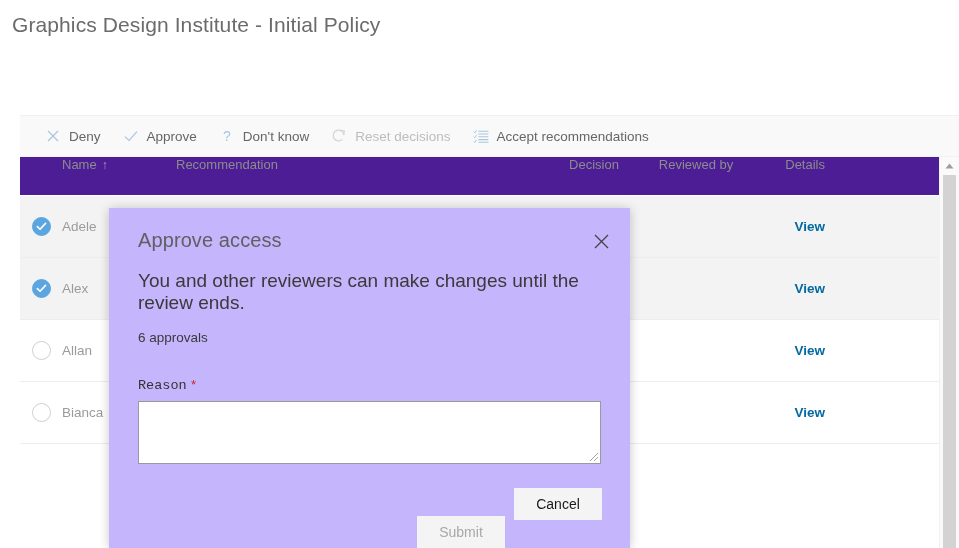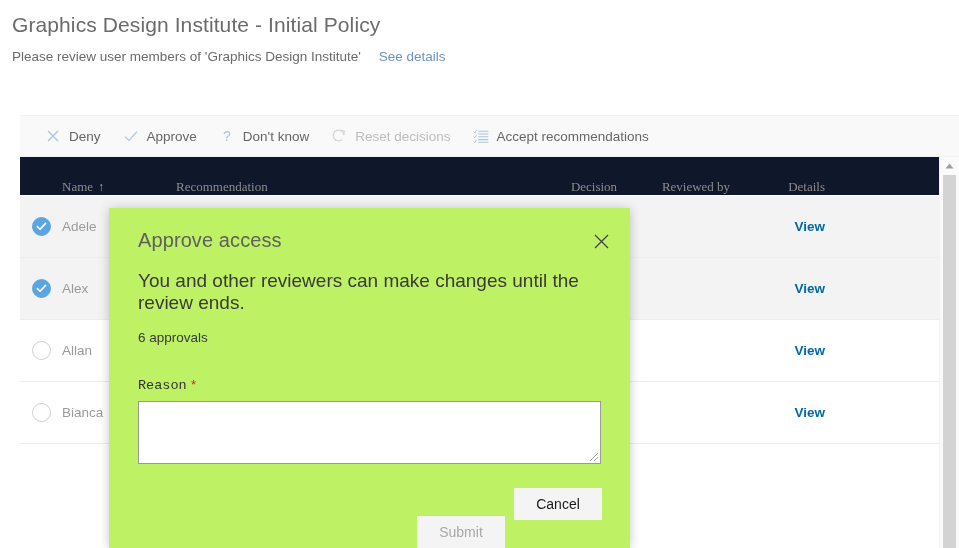--- a/index.html
+++ b/index.html
@@ -99,27 +99,26 @@
     position: absolute;
     left: 0;
     top: 41px;
     right: 19px;
     bottom: 0;
     background: #ffffff;
     overflow: hidden;
   }
   .table-head {
     display: flex;
-    align-items: flex-end;
+    align-items: flex-start;
     height: 38px;
-    background: #0f172a;
+    background: #4c1d95;
     font-size: 13px;
     color: #8c8c8c;
     border-bottom: 1px solid #ffffff;
-    font-family: Liberation Serif, serif;
   }
   .tr {
     display: flex;
     align-items: center;
     height: 61px;
     border-bottom: 1px solid #ededed;
     background: #ffffff;
     font-size: 13.5px;
     color: #9b9b9b;
   }
@@ -221,21 +220,21 @@
     cursor: pointer;
   }
 
   
   .modal {
     position: absolute;
     left: 109px;
     top: 208px;
     width: 521px;
     height: 340px;
-    background: #bef264;
+    background: #c4b5fd;
     box-shadow: 0 1px 10px rgba(0,0,0,0.22);
     box-sizing: border-box;
     z-index: 20;
   }
   .modal-close {
     position: absolute;
     right: 16px;
     top: 20px;
     width: 26px;
     height: 26px;
@@ -315,24 +314,20 @@
     color: #a8a8a8;
     cursor: default;
     margin-top: 28px;
   }
 </style>
 </head>
 <body>
 
 <div class="page-header">
   <h1 class="page-title">Graphics Design Institute - Initial Policy</h1>
-  <div class="subtitle-row">
-    <span class="subtitle-text">Please review user members of 'Graphics Design Institute'</span>
-    <span class="see-details-link">See details</span>
-  </div>
 </div>
 
 <div class="content-area">
 
   <div class="command-bar">
 
     <div class="cmd-btn">
       <span class="cmd-icon">
         <svg width="16" height="16" viewBox="0 0 16 16">
             <path d="M3 3 L13 13 M13 3 L3 13" fill="none" stroke="currentColor" stroke-width="1.2"></path>

